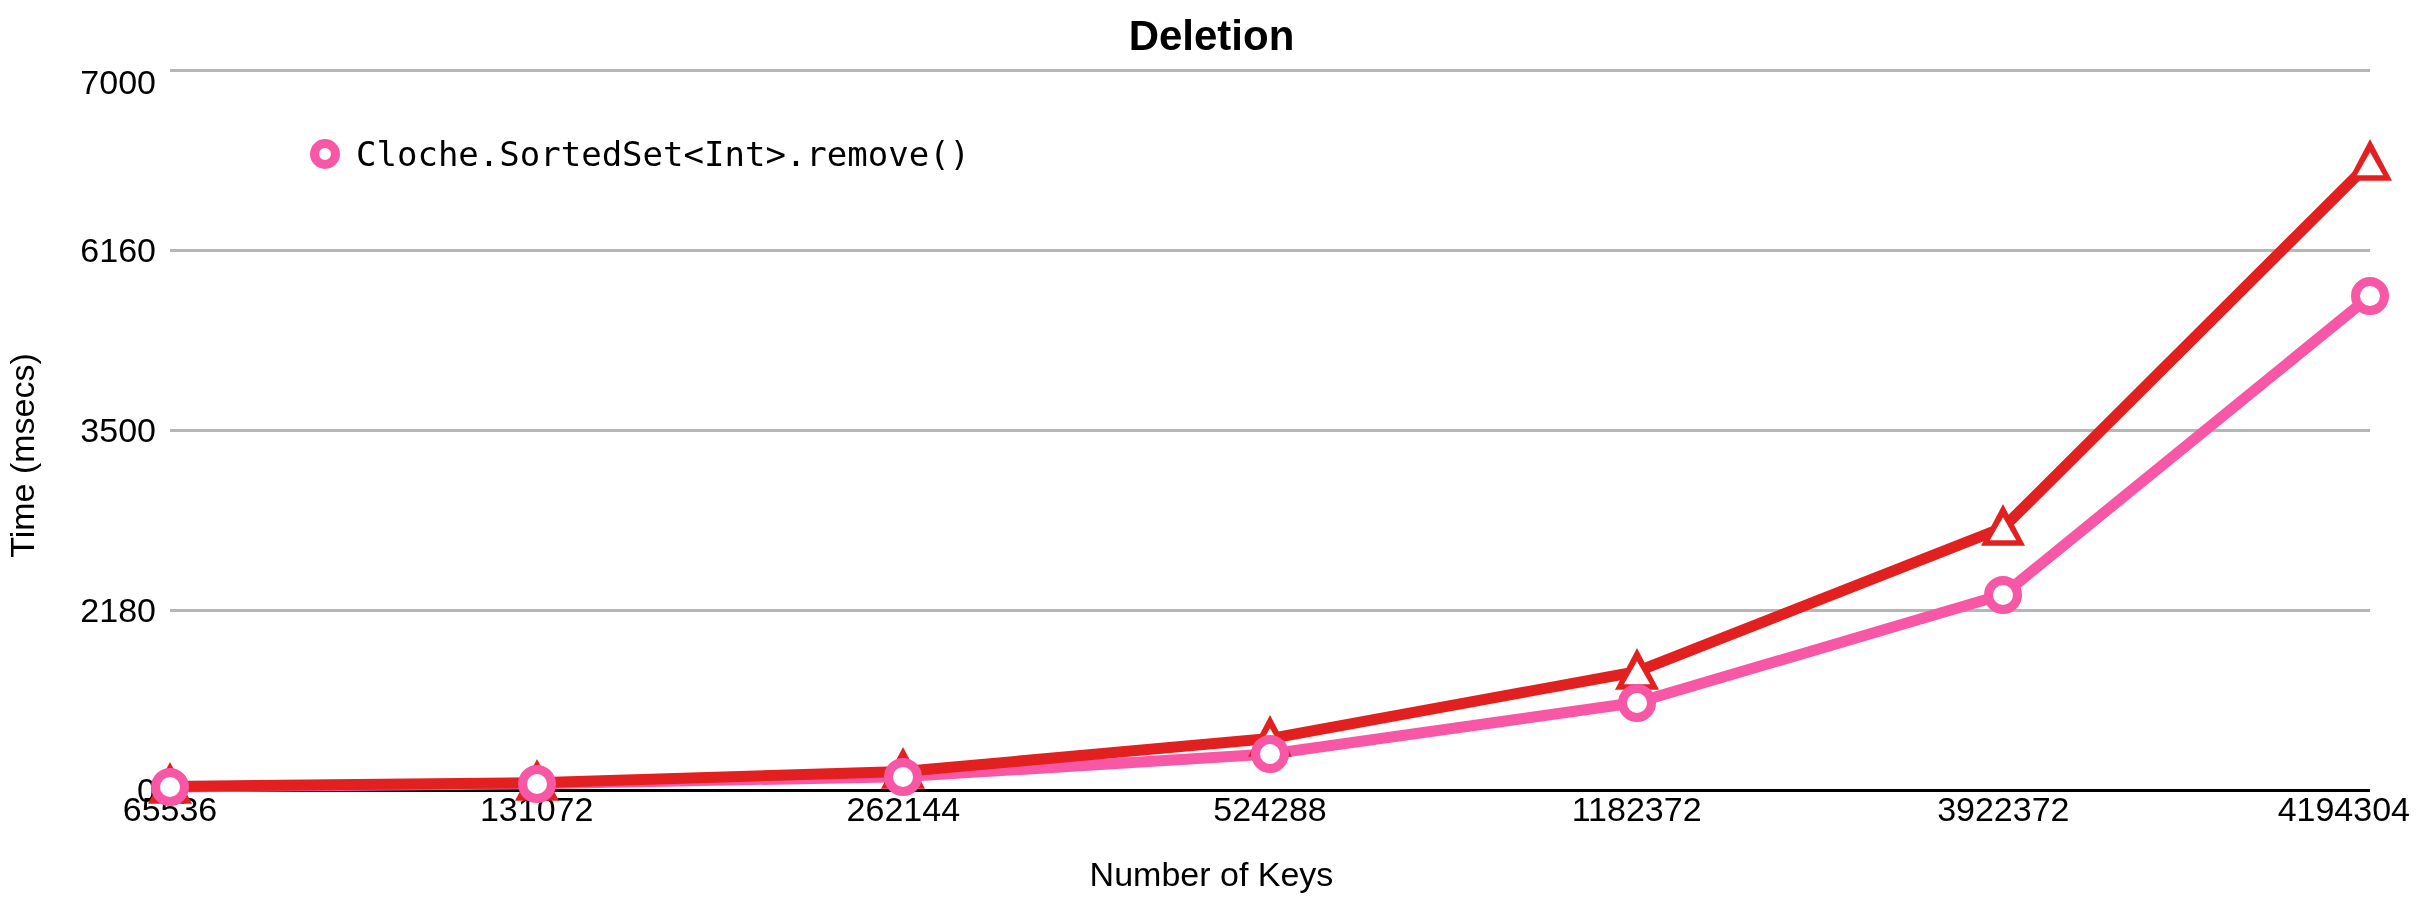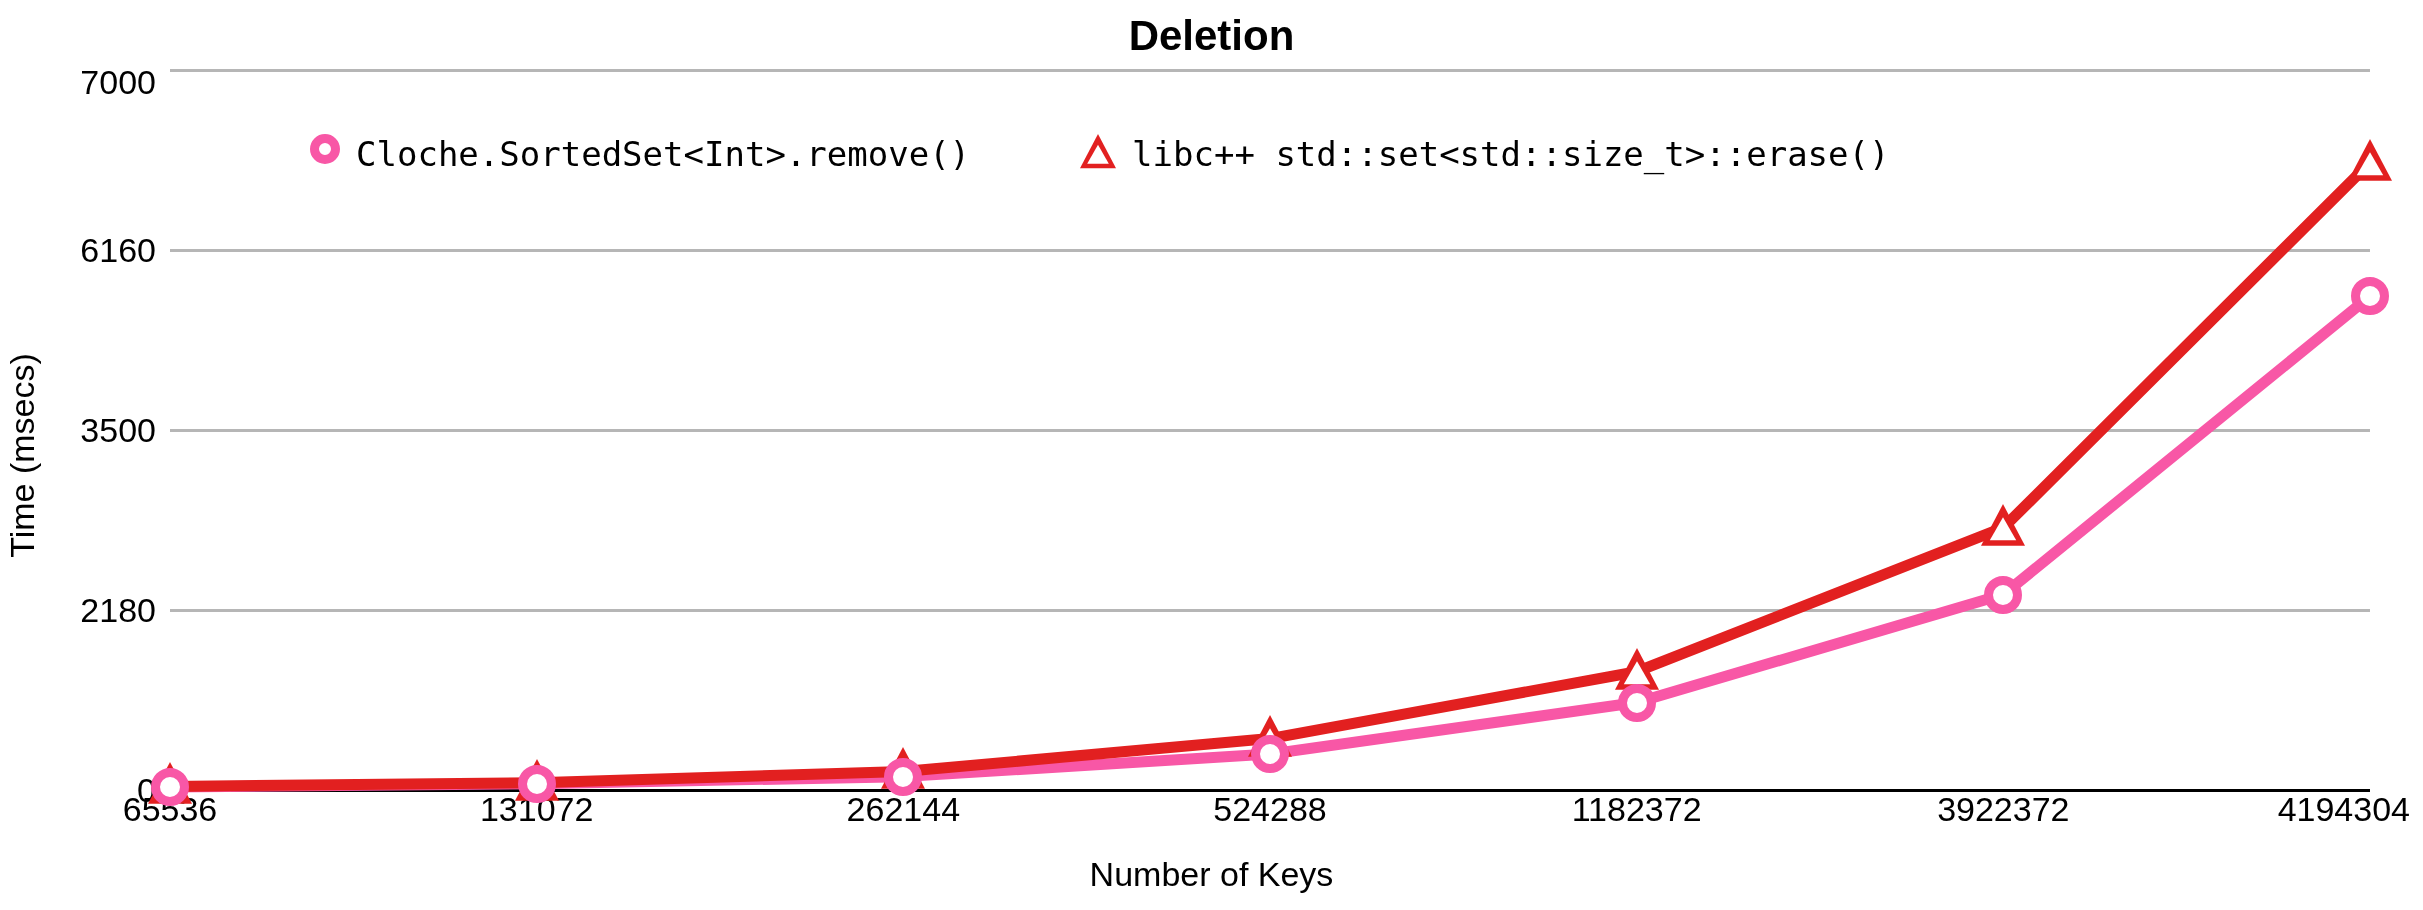--- a/index.html
+++ b/index.html
@@ -92,21 +92,21 @@
     position: absolute;
     top: 64px;
     left: 140px;
     display: flex;
     gap: 110px;
     align-items: center;
     font-size: 34px;
   }
   .legend-item {
     display: flex;
-    align-items: flex-start;
+    align-items: center;
     gap: 16px;
   }
   .legend-item .lbl {
     font-family: "SF Mono", ui-monospace, Menlo, Consolas, monospace;
   }
   .marker-circle {
     width: 30px;
     height: 30px;
     border-radius: 50%;
     background: #fff;
@@ -141,29 +141,20 @@
     <span>Time (msecs)</span>
   </div>
 
   <div class="x-axis-label">Number of Keys</div>
 
   <div class="plot" id="plot">
     <div class="legend">
       <div class="legend-item">
         <span class="marker-circle" id="legend-m0" style="border: 9px solid rgb(248, 87, 166);"></span>
         <span class="lbl">Cloche.SortedSet&lt;Int&gt;.remove()</span>
-      </div>
-      <div class="legend-item">
-        <span class="marker-triangle" id="legend-m1">
-            <svg width="36" height="36" viewBox="0 0 40 40">
-              <polygon points="20,0 40,38 0,38" fill="#e22020"></polygon>
-              <polygon points="20,12 32,33 8,33" fill="#ffffff"></polygon>
-            </svg>
-          </span>
-        <span class="lbl">libc++ std::set&lt;std::size_t&gt;::erase()</span>
       </div>
     </div>
   <div class="y-tick-label" style="top: 720px;">0</div>
       <div class="grid-line" style="top: 539px;"></div>
       <div class="y-tick-label" style="top: 540px;">2180</div>
       <div class="grid-line" style="top: 359px;"></div>
       <div class="y-tick-label" style="top: 360px;">3500</div>
       <div class="grid-line" style="top: 179px;"></div>
       <div class="y-tick-label" style="top: 180px;">6160</div>
       <div class="grid-line" style="top: -1px;"></div>

